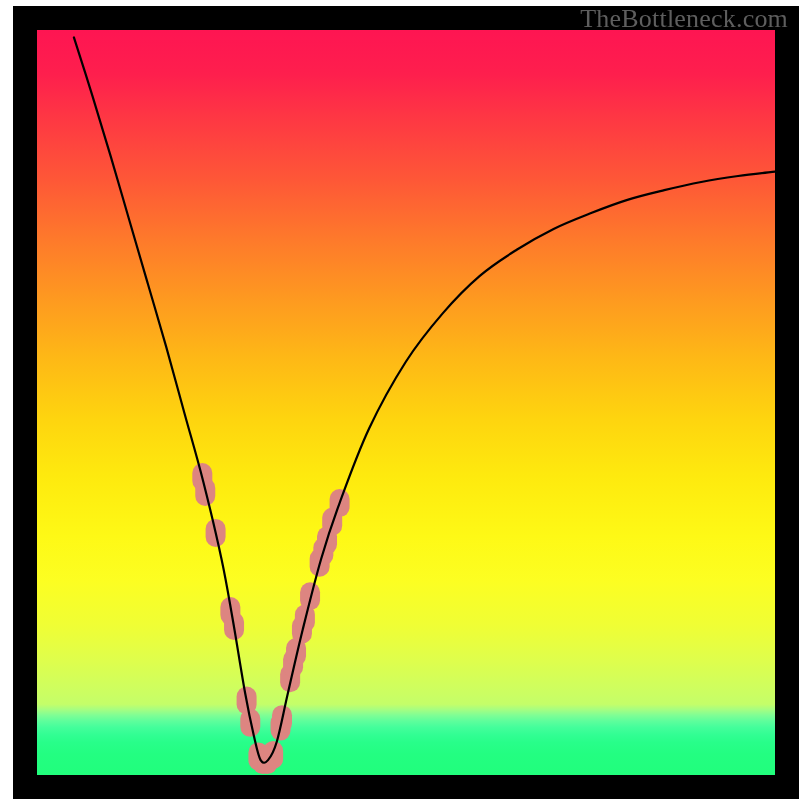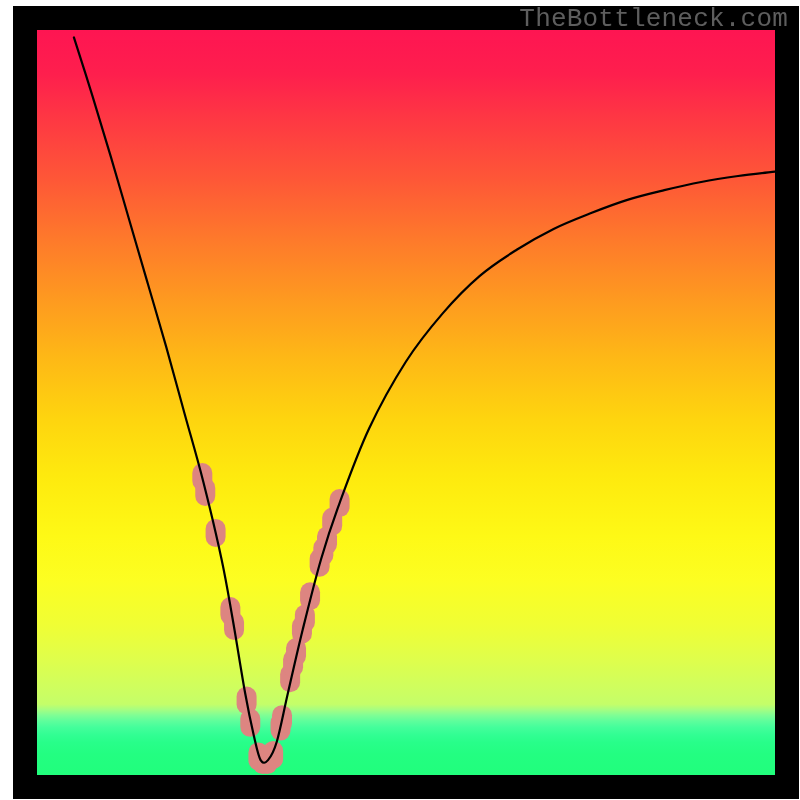--- a/index.html
+++ b/index.html
@@ -12,21 +12,21 @@
   }
   .container {
     position: relative;
     width: 800px;
     height: 800px;
   }
   .watermark {
     position: absolute;
     top: 4px;
     right: 12px;
-    font-family: Liberation Mono, monospace;
+    font-family: Liberation Serif, serif;
     font-size: 26px;
     color: #5e5e5e;
     letter-spacing: 0.2px;
   }
   svg { display: block; }
 </style>
 </head>
 <body>
 
 <div class="container">

